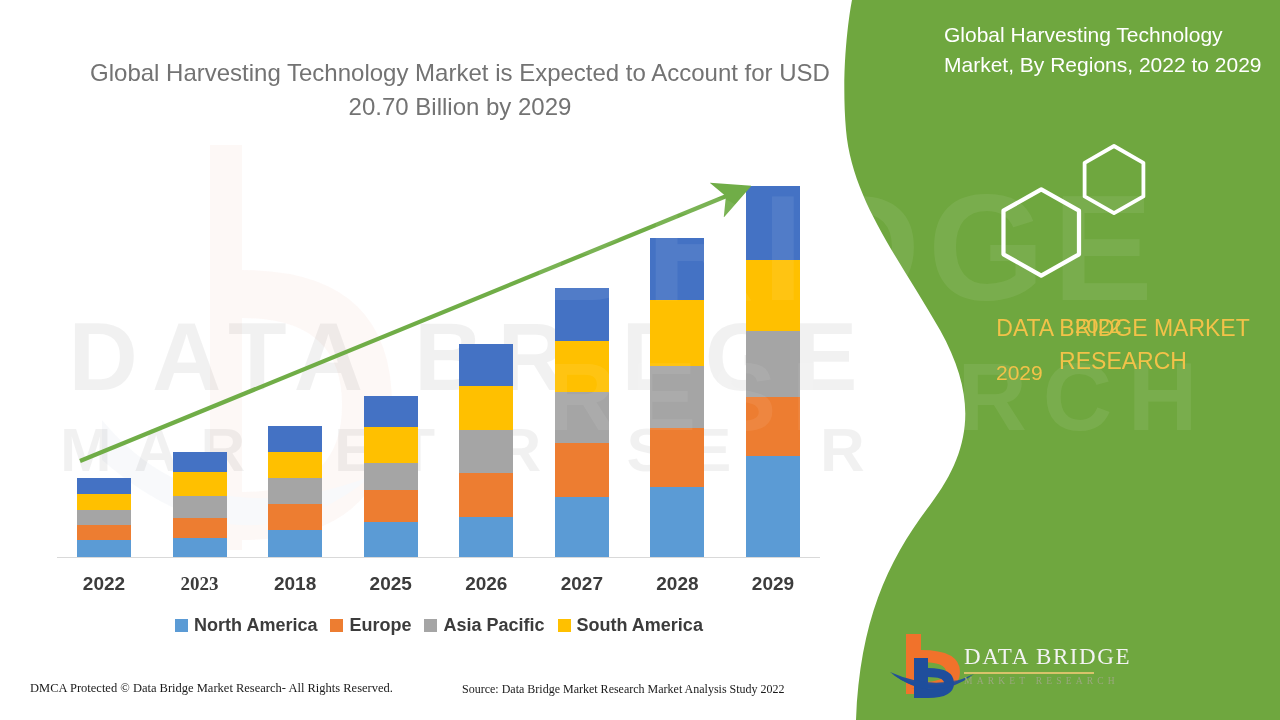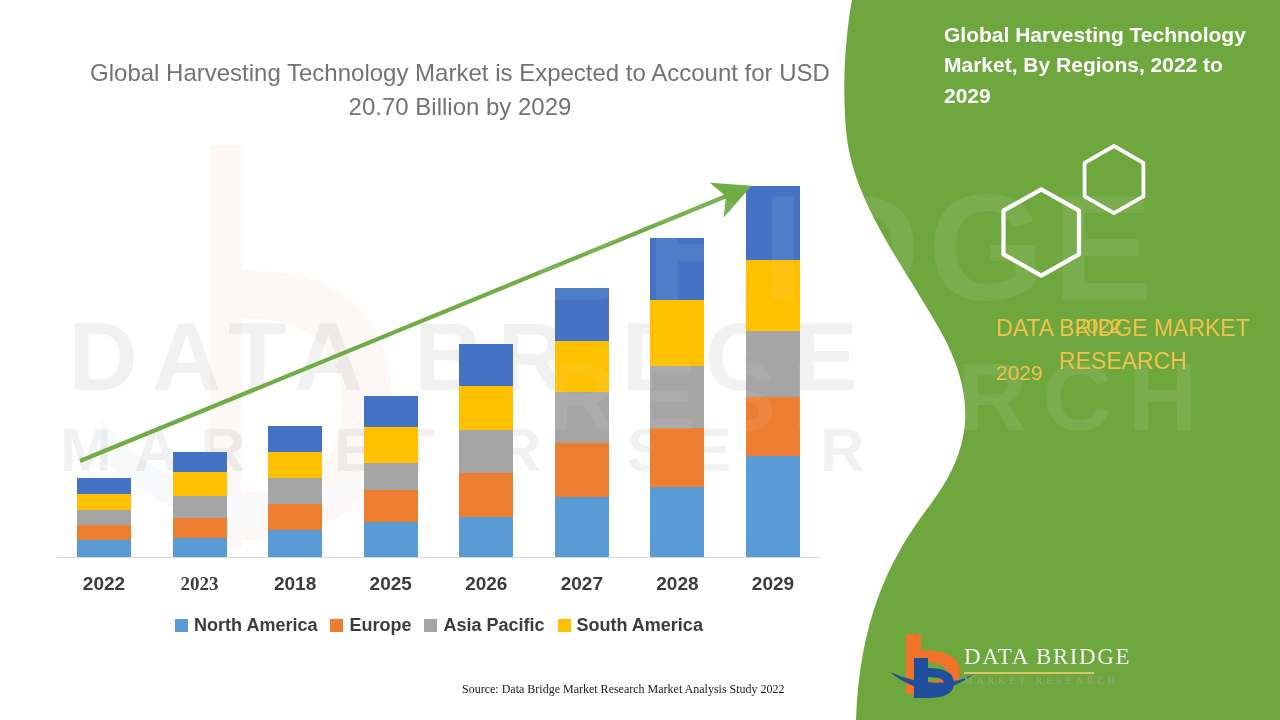--- a/index.html
+++ b/index.html
@@ -94,21 +94,21 @@
 
   
   #right-panel{
     position:absolute; left:0; top:0; width:1280px; height:720px;
     pointer-events:none;
   }
   #green-shape{ position:absolute; left:0; top:0; }
 
   #right-title{
     position:absolute; left:944px; top:20px; width:330px;
-    color:#ffffff; font-size:21px; line-height:1.45; font-weight:700;
+    color:#ffffff; font-size:21px; line-height:1.45; font-weight:400;
     font-family:"Liberation Sans", sans-serif;
   }
   #hex-wrap{ position:absolute; left:975px; top:140px; width:200px; height:145px; }
   .hex-num{
     position:absolute; color:#f2c249; font-size:21px; font-weight:400;
     font-family:"Liberation Sans", sans-serif;
   }
   #hex-2022-label{ left:100px; top:174px; }
   #hex-2029-label{ left:21px; top:221px; }
 
@@ -250,20 +250,21 @@
         <span class="legend-swatch" style="background: rgb(165, 165, 165);"></span>
         <span class="legend-label">Asia Pacific</span>
       </div>
       <div class="legend-item">
         <span class="legend-swatch" style="background: rgb(255, 192, 0);"></span>
         <span class="legend-label">South America</span>
       </div>
     </div>
 
   <div id="footer">
+    <div id="dmca">DMCA Protected © Data Bridge Market Research- All Rights Reserved.</div>
     <div id="source">Source: Data Bridge Market Research Market Analysis Study 2022</div>
   </div>
 </div>
 
 <div id="right-panel">
   <svg id="green-shape" width="1280" height="720" viewBox="0 0 1280 720">
     <path d="M1280,0 L852,0 C852,0 840,60 846,130 C852,200 900,260 940,330
              C978,398 972,450 930,505 C888,560 860,620 856,720 L1280,720 Z" fill="#6FA73F"></path>
     <g opacity="0.07" fill="#ffffff">
       <text x="845" y="300" font-family="Liberation Sans, sans-serif" font-size="150" font-weight="700" letter-spacing="8" text-anchor="middle">BRIDGE</text>

